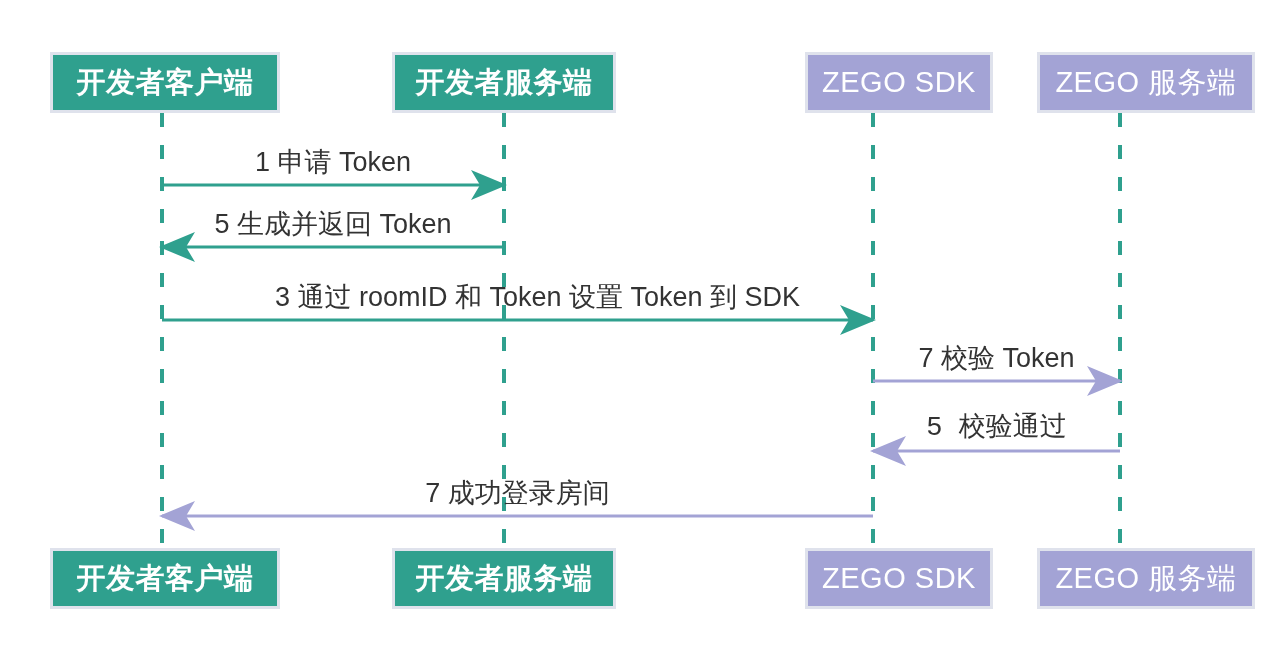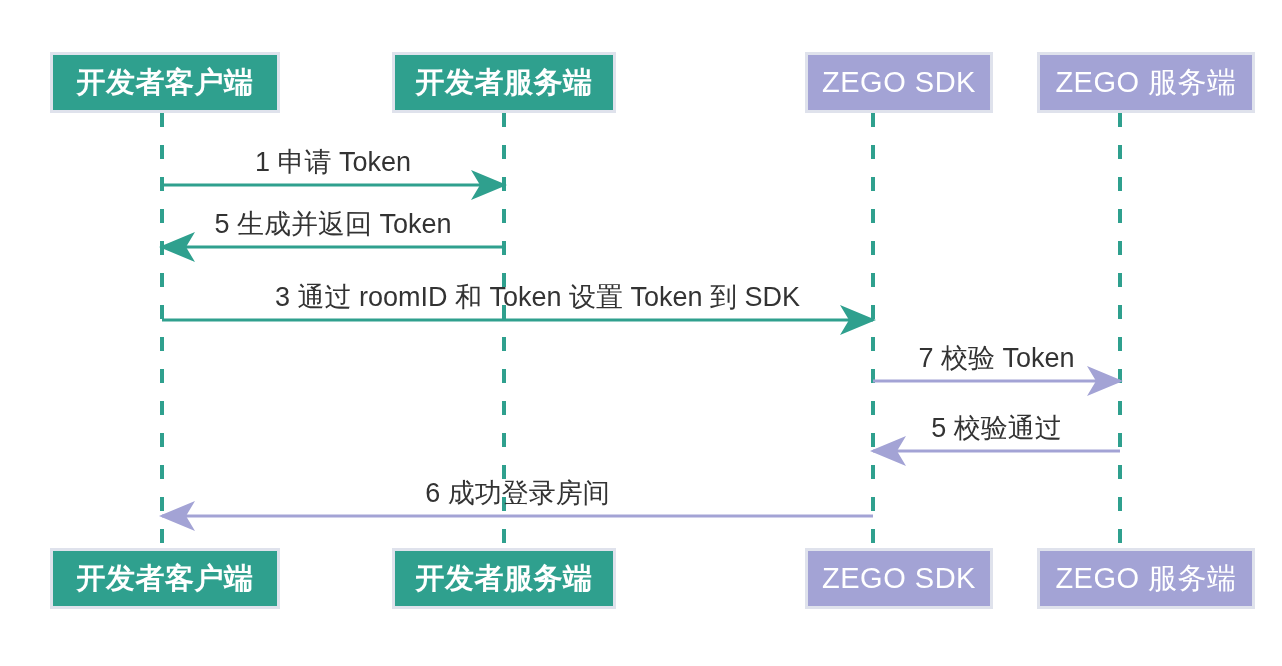--- a/index.html
+++ b/index.html
@@ -97,17 +97,17 @@
       <div class="participant-box green" style="left: 50px; top: 548px; width: 230px; height: 61px;">开发者客户端</div>
       <div class="participant-box green" style="left: 392px; top: 548px; width: 224px; height: 61px;">开发者服务端</div>
       <div class="participant-box purple" style="left: 780px; top: 548px; width: 188px; height: 61px;">ZEGO SDK</div>
       <div class="participant-box purple" style="left: 1012px; top: 548px; width: 218px; height: 61px;">ZEGO 服务端</div>
     </div>
   <div id="labels">
       <div class="msg-label" style="left: 333px; top: 149px;">1 申请 Token</div>
       <div class="msg-label" style="left: 333px; top: 211px;">5 生成并返回 Token</div>
       <div class="msg-label" style="left: 517.5px; top: 284px; margin-left: 20px;">3 通过 roomID 和 Token 设置 Token 到 SDK</div>
       <div class="msg-label" style="left: 996.5px; top: 345px;">7 校验 Token</div>
-      <div class="msg-label" style="left: 996.5px; top: 415px;">5 校验通过</div>
-      <div class="msg-label" style="left: 517.5px; top: 480px;">6 成功登录房间</div>
+      <div class="msg-label" style="left: 996.5px; top: 415px; font-family: Liberation Mono, monospace;">5 校验通过</div>
+      <div class="msg-label" style="left: 517.5px; top: 480px;">7 成功登录房间</div>
     </div>
 
 </div>
 
 </body></html>

